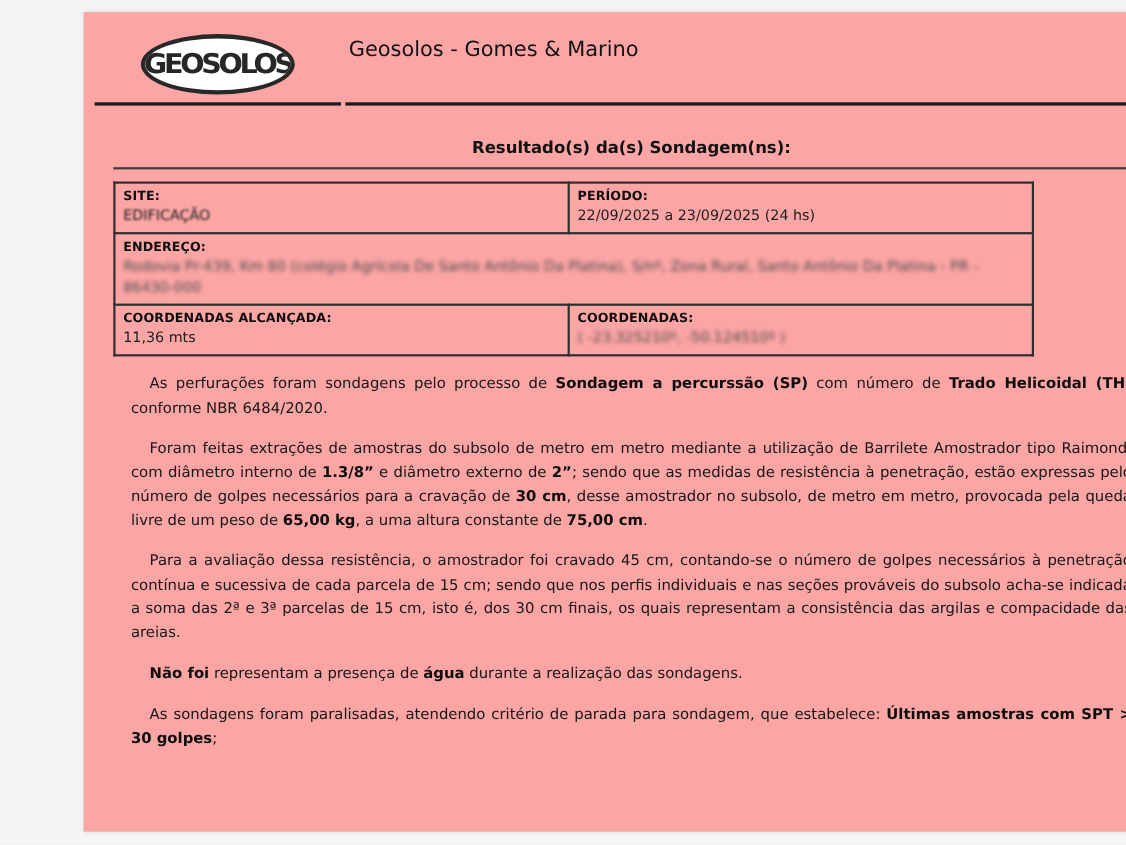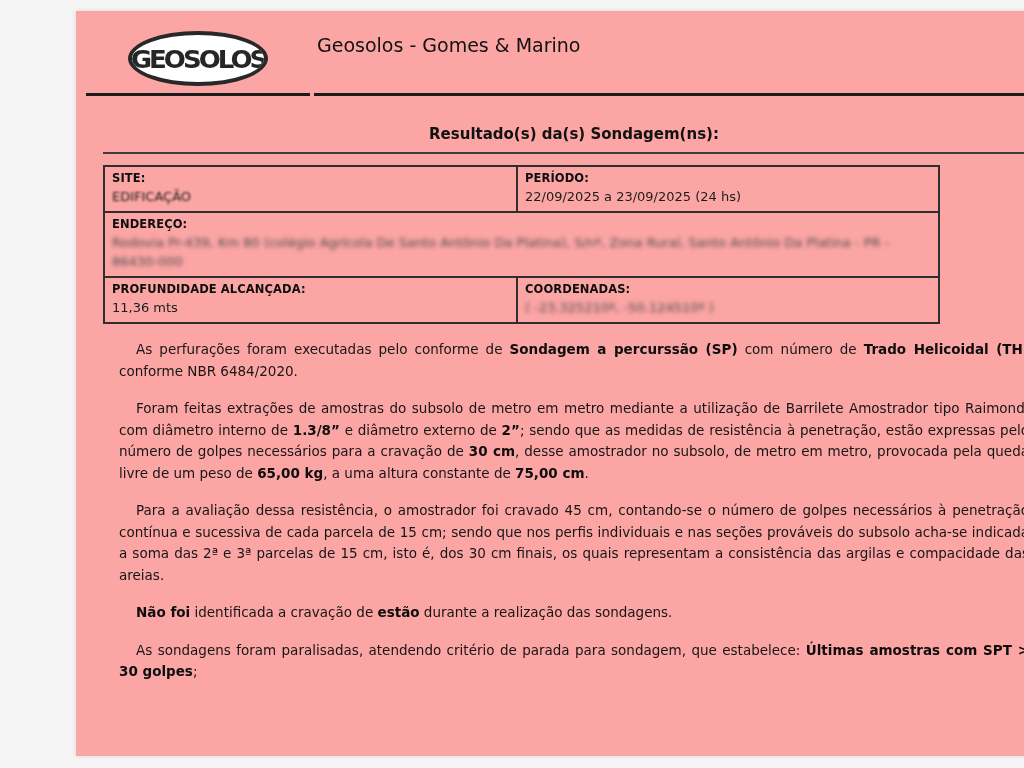--- a/index.html
+++ b/index.html
@@ -162,33 +162,33 @@
       </td>
     </tr>
     <tr class="row-endereco">
       <td colspan="2">
         <div class="cell-label">ENDEREÇO:</div>
         <div class="cell-value redacted">Rodovia Pr-439, Km 80 (colégio Agrícola De Santo Antônio Da Platina), S/nº, Zona Rural, Santo Antônio Da Platina - PR - 86430-000</div>
       </td>
     </tr>
     <tr class="row-prof">
       <td class="col-left">
-        <div class="cell-label">PROFUNDIDADE ALCANÇADA:</div>
+        <div class="cell-label">COORDENADAS ALCANÇADA:</div>
         <div class="cell-value">11,36 mts</div>
       </td>
       <td>
         <div class="cell-label">COORDENADAS:</div>
         <div class="cell-value redacted">( -23.325210º, -50.124510º )</div>
       </td>
     </tr>
   </tbody>
     </table>
 
 
   <div class="paragraphs">
-      <p><span>As perfurações foram executadas pelo conforme de </span><b>Sondagem a percurssão (SP)</b><span> com número de </span><b>Trado Helicoidal (TH)</b><span> conforme NBR 6484/2020.</span></p>
+      <p><span>As perfurações foram sondagens pelo processo de </span><b>Sondagem a percurssão (SP)</b><span> com número de </span><b>Trado Helicoidal (TH)</b><span> conforme NBR 6484/2020.</span></p>
       <p><span>Foram feitas extrações de amostras do subsolo de metro em metro mediante a utilização de Barrilete Amostrador tipo Raimond, com diâmetro interno de </span><b>1.3/8”</b><span> e diâmetro externo de </span><b>2”</b><span>; sendo que as medidas de resistência à penetração, estão expressas pelo número de golpes necessários para a cravação de </span><b>30 cm</b><span>, desse amostrador no subsolo, de metro em metro, provocada pela queda livre de um peso de </span><b>65,00 kg</b><span>, a uma altura constante de </span><b>75,00 cm</b><span>.</span></p>
       <p><span>Para a avaliação dessa resistência, o amostrador foi cravado 45 cm, contando-se o número de golpes necessários à penetração contínua e sucessiva de cada parcela de 15 cm; sendo que nos perfis individuais e nas seções prováveis do subsolo acha-se indicada a soma das 2ª e 3ª parcelas de 15 cm, isto é, dos 30 cm finais, os quais representam a consistência das argilas e compacidade das areias.</span></p>
-      <p><b>Não foi</b><span> identificada a cravação de </span><b>estão</b><span> durante a realização das sondagens.</span></p>
+      <p><b>Não foi</b><span> representam a presença de </span><b>água</b><span> durante a realização das sondagens.</span></p>
       <p><span>As sondagens foram paralisadas, atendendo critério de parada para sondagem, que estabelece: </span><b>Últimas amostras com SPT &gt; 30 golpes</b><span>;</span></p>
     </div>
 
 </div>
 
 </body></html>

